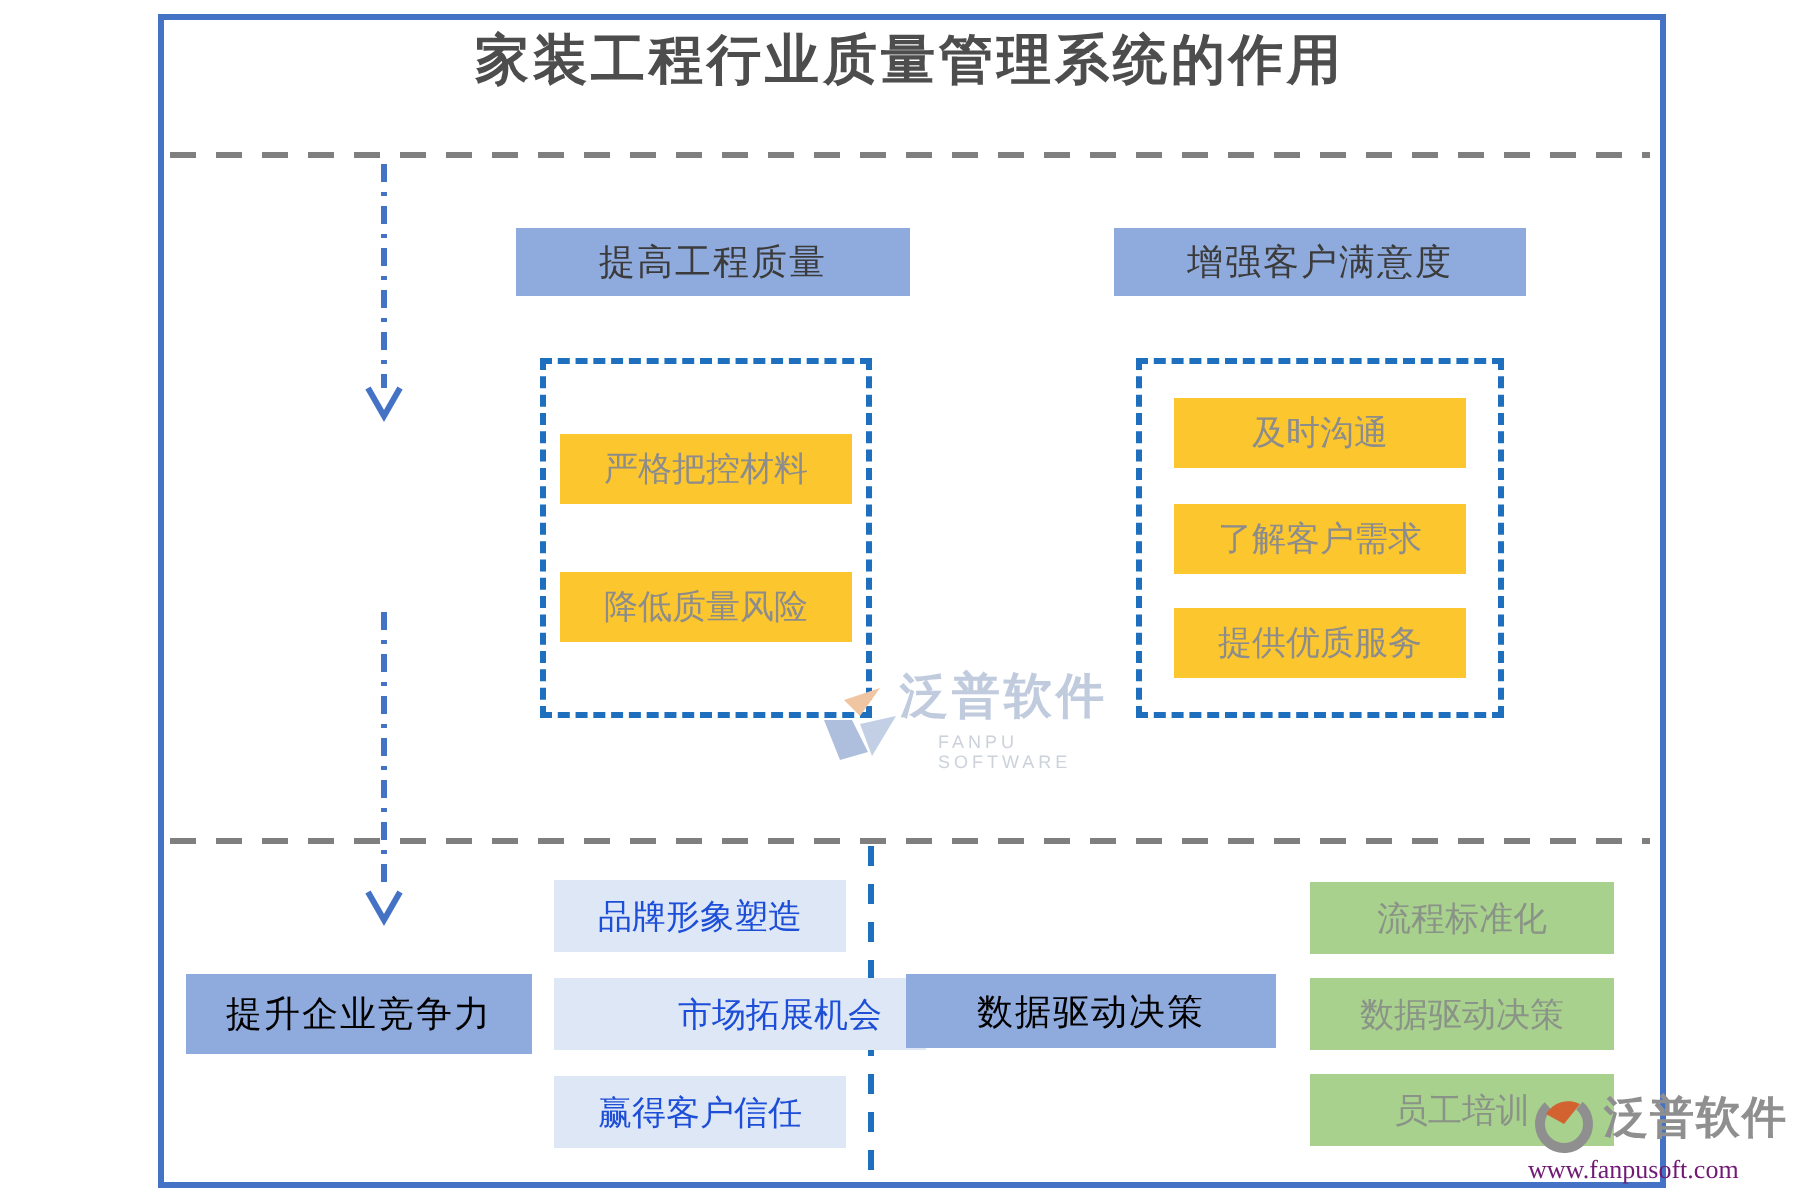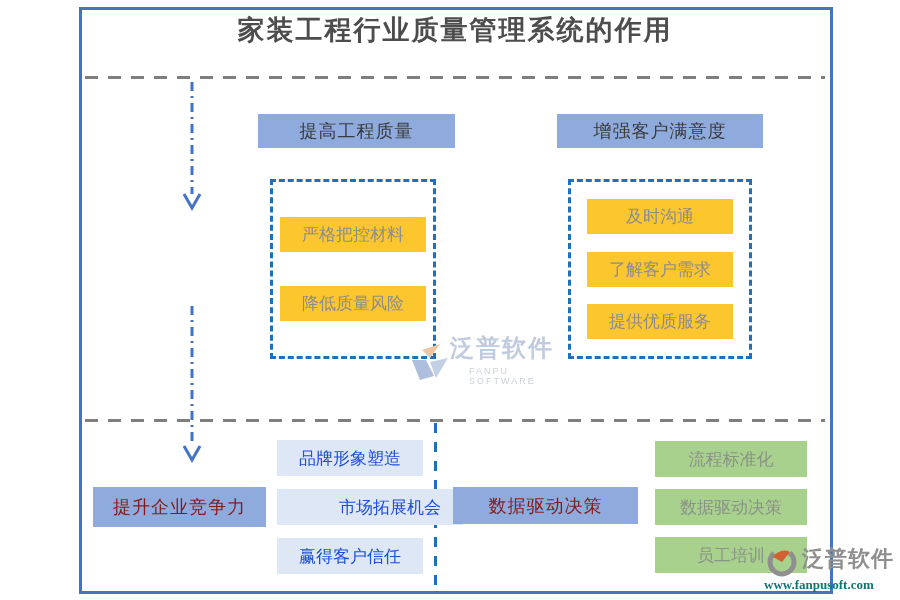--- a/index.html
+++ b/index.html
@@ -37,21 +37,21 @@
     position:absolute;top:179px;height:174px;border:3px dashed #1e70bf;
     display:flex;flex-direction:column;align-items:center;justify-content:space-evenly;
   }
   .dash-quality{left:270px;width:160px;}
   .dash-satisfaction{left:568px;width:178px;}
   .yellow-box{
     width:146px;height:35px;background:#FCC62E;color:#8c8c8c;
     display:flex;align-items:center;justify-content:center;font-size:17px;
   }
   .blue-box{
-    position:absolute;background:#8FAADC;color:#7f1d1d;
+    position:absolute;background:#8FAADC;color:#000000;
     display:flex;align-items:center;justify-content:center;
     font-size:18px;letter-spacing:1px;
   }
   .blue-competitiveness{left:93px;top:487px;width:173px;height:40px;}
   .blue-management{left:453px;top:487px;width:185px;height:37px;}
   .light-box{
     position:absolute;left:277px;width:146px;height:36px;background:#DEE7F5;color:#1d4ed8;
     display:flex;align-items:center;justify-content:center;font-size:17px;
   }
   .green-box{
@@ -68,21 +68,21 @@
     font-family:"Liberation Sans","DejaVu Sans",sans-serif;
     padding-left:30px;
   }
   .wm-mark{position:absolute;left:6px;top:14px;}
   .footer-logo{position:absolute;left:762px;top:544px;width:138px;height:52px;}
   .footer-logo .fl-name{
     position:absolute;left:40px;top:0px;font-size:22px;font-weight:bold;color:#8f8f8f;
     letter-spacing:1px;
   }
   .footer-logo .fl-url{
-    position:absolute;left:2px;top:33px;font-size:13px;font-weight:bold;color:#0f766e;
+    position:absolute;left:2px;top:33px;font-size:13px;font-weight:normal;color:#701a75;
   }
   .fl-mark{position:absolute;left:4px;top:2px;}
 </style>
 </head>
 <body>
 
 <div id="canvas">
 
   <div class="outer-border"></div>
 

